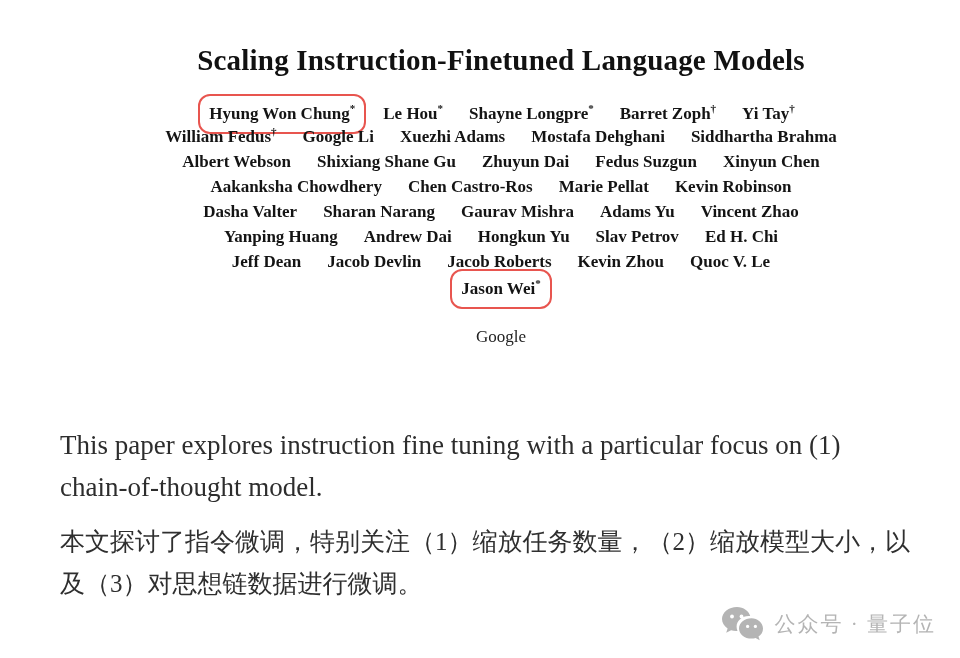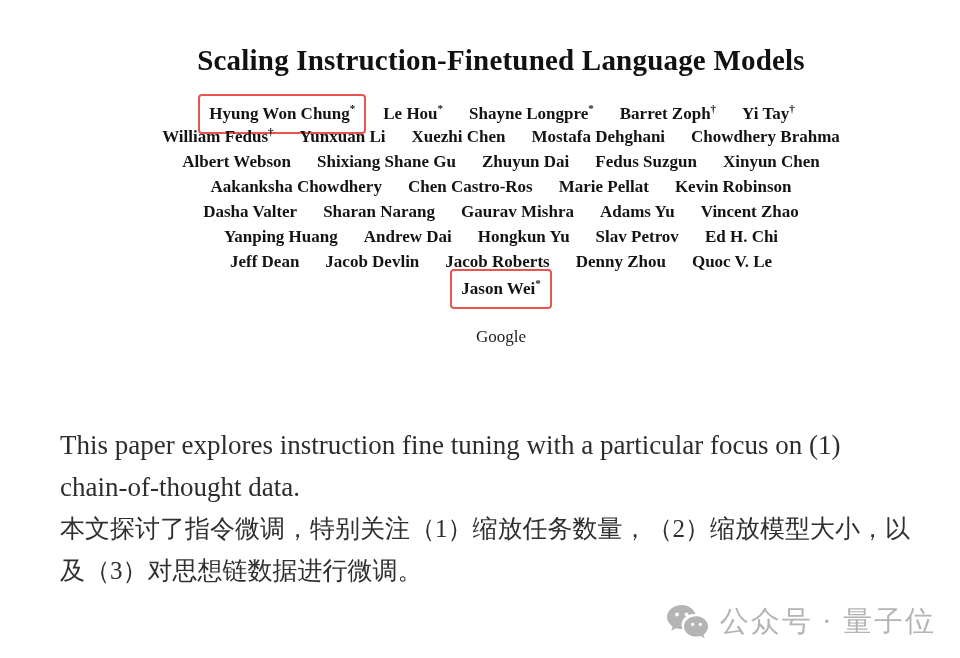--- a/index.html
+++ b/index.html
@@ -35,21 +35,21 @@
   }
   .author {
     font-size: 17px;
     font-weight: 700;
     color: #141414;
     white-space: nowrap;
   }
   .author sup { font-size: 11px; vertical-align: super; line-height: 0; }
   .author.boxed {
     border: 2px solid var(--hl, #e8554f);
-    border-radius: 4px;
+    border-radius: 12px;
     padding: 5px 9px 6px 9px;
     margin: -5px -9px -6px -9px;
   }
   .affiliation {
     margin-top: 28px;
     font-size: 17px;
     font-weight: 400;
     color: #222222;
   }
 
@@ -59,40 +59,40 @@
     left: 60px;
     top: 424px;
     width: 882px;
   }
   .para.en .line {
     font-size: 27px;
     line-height: 42px;
     color: #2d2d2d;
     white-space: nowrap;
   }
-  .para.zh { }
+  .para.zh { margin-top: 13px; }
   .para.zh .line {
     font-size: 25px;
     line-height: 42px;
     color: #2f2f2f;
     white-space: nowrap;
   }
 
   
   .watermark {
     position: absolute;
     right: 24px;
     bottom: 16px;
     display: flex;
     align-items: center;
     gap: 10px;
     color: var(--wm, #b4b4b4);
   }
   .watermark .wm-text {
-    font-size: 29px;
+    font-size: 21px;
     letter-spacing: 2px;
     font-weight: 400;
     white-space: nowrap;
   }
   .wm-icon { display: block; }
 </style>
 </head>
 <body>
 
 <div class="page">
@@ -102,24 +102,24 @@
     <div class="authors" id="authors">
         <div class="author-row">
           <span class="author boxed">Hyung Won Chung<sup>*</sup></span>
           <span class="author">Le Hou<sup>*</sup></span>
           <span class="author">Shayne Longpre<sup>*</sup></span>
           <span class="author">Barret Zoph<sup>†</sup></span>
           <span class="author">Yi Tay<sup>†</sup></span>
         </div>
         <div class="author-row">
           <span class="author">William Fedus<sup>†</sup></span>
-          <span class="author">Yunxuan Li</span>
-          <span class="author">Xuezhi Chen</span>
+          <span class="author">Google Li</span>
+          <span class="author">Xuezhi Adams</span>
           <span class="author">Mostafa Dehghani</span>
-          <span class="author">Chowdhery Brahma</span>
+          <span class="author">Siddhartha Brahma</span>
         </div>
         <div class="author-row">
           <span class="author">Albert Webson</span>
           <span class="author">Shixiang Shane Gu</span>
           <span class="author">Zhuyun Dai</span>
           <span class="author">Fedus Suzgun</span>
           <span class="author">Xinyun Chen</span>
         </div>
         <div class="author-row">
           <span class="author">Aakanksha Chowdhery</span>
@@ -138,34 +138,34 @@
           <span class="author">Yanping Huang</span>
           <span class="author">Andrew Dai</span>
           <span class="author">Hongkun Yu</span>
           <span class="author">Slav Petrov</span>
           <span class="author">Ed H. Chi</span>
         </div>
         <div class="author-row">
           <span class="author">Jeff Dean</span>
           <span class="author">Jacob Devlin</span>
           <span class="author">Jacob Roberts</span>
-          <span class="author">Denny Zhou</span>
+          <span class="author">Kevin Zhou</span>
           <span class="author">Quoc V. Le</span>
         </div>
         <div class="author-row">
           <span class="author boxed">Jason Wei<sup>*</sup></span>
         </div>
       </div>
     <div class="affiliation">Google</div>
   </section>
 
   <section class="summary">
     <div class="para en" id="en-lines">
         <div class="line">This paper explores instruction fine tuning with a particular focus on (1)</div>
-        <div class="line">chain-of-thought data.</div>
+        <div class="line">chain-of-thought model.</div>
       </div>
     <div class="para zh" id="zh-lines">
         <div class="line">本文探讨了指令微调，特别关注（1）缩放任务数量，（2）缩放模型大小，以</div>
         <div class="line">及（3）对思想链数据进行微调。</div>
       </div>
   </section>
 
   <div class="watermark">
     <svg class="wm-icon" width="44" height="36" viewBox="0 0 44 36" aria-hidden="true">
 

